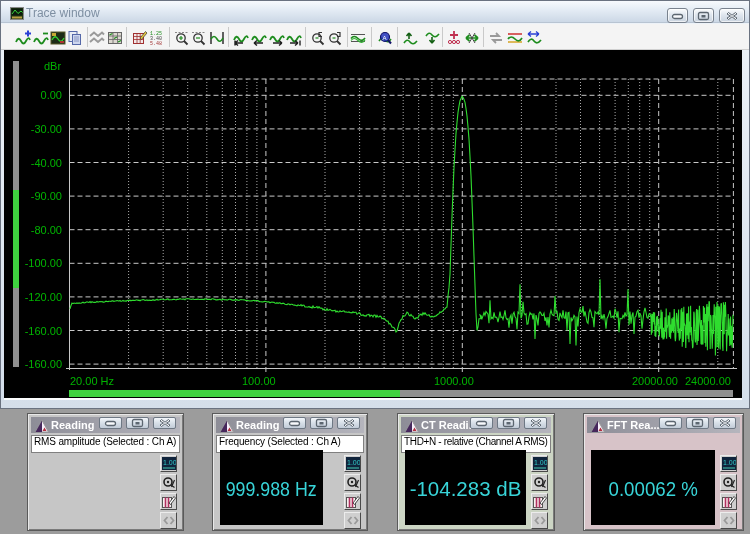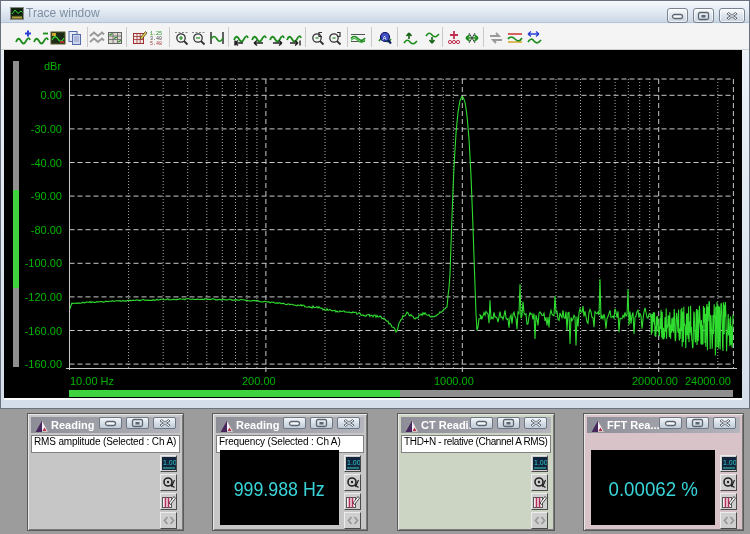--- a/index.html
+++ b/index.html
@@ -267,22 +267,22 @@
 <div id="dbr">dBr</div>
 <div class="ylab" style="top:88px">0.00</div>
 <div class="ylab" style="top:122px">-30.00</div>
 <div class="ylab" style="top:156px">-40.00</div>
 <div class="ylab" style="top:189px">-90.00</div>
 <div class="ylab" style="top:223px">-80.00</div>
 <div class="ylab" style="top:256px">-100.00</div>
 <div class="ylab" style="top:290px">-120.00</div>
 <div class="ylab" style="top:324px">-160.00</div>
 <div class="ylab" style="top:357px">-160.00</div>
-<div class="xlab" style="left:69px">10.00 Hz</div>
-<div class="xlab" style="left:241px">200.00</div>
+<div class="xlab" style="left:69px">20.00 Hz</div>
+<div class="xlab" style="left:241px">100.00</div>
 <div class="xlab" style="left:433px">1000.00</div>
 <div class="xlab" style="left:631px">20000.00</div>
 <div class="xlab" style="left:684px">24000.00</div>
 </div>
 <div class="rwin" style="left:27px;width:157px;background:#c6c6c6">
       <div class="rtitle">
         <span class="ico"><svg width="14" height="13" viewBox="0 0 14 13">
             <path d="M7 0.5 L13.5 12 L0.5 12 Z" fill="#f6f0fa" stroke="#999"></path>
             <path d="M7 0.5 L7 12 L0.5 12 Z" fill="#46285c"></path>
             <path d="M9.5 7.5 l2 3.5 h-4 Z" fill="#b03040"></path>
@@ -354,21 +354,21 @@
           <rect x="1.5" y="1.5" width="10" height="7" rx="1.5" fill="none" stroke="#5c6670" stroke-width="1.3"></rect>
           <rect x="4.5" y="4" width="4" height="2.5" fill="#5c6670"></rect>
         </svg>
       </div>
       <div class="rcap" style="left:124px;width:23px">
         <svg width="12" height="10" viewBox="0 0 12 10">
           <path d="M2.5 1.5 L6 4.2 9.5 1.5 11 3 7.5 5 11 7 9.5 8.5 6 5.8 2.5 8.5 1 7 4.5 5 1 3 Z" fill="#f8fafc" stroke="#5c6670" stroke-width="1"></path>
         </svg>
       </div>
       <div class="rlabel">Frequency (Selected : Ch A)</div>
-      <div class="rdisp" style="width:119px"><span style="font-size:20px;transform:scaleX(.89)">999.988 Hz</span></div>
+      <div class="rdisp" style="width:103px"><span style="font-size:20px;transform:scaleX(.89)">999.988 Hz</span></div>
       <div class="rbtns" style="left:131px">
         <div class="rbtn" style="top:0px">
           <svg width="14" height="13">
             <rect x="0" y="0" width="14" height="13" fill="#10243c"></rect>
             <text x="1" y="8" font-size="7" fill="#30c8c8" font-family="Liberation Sans">1.00</text>
             <rect x="1" y="10" width="12" height="2" fill="#2a7878"></rect>
           </svg>
         </div>
         <div class="rbtn" style="top:19px">
           <svg width="14" height="13">
@@ -410,20 +410,21 @@
           <rect x="1.5" y="1.5" width="10" height="7" rx="1.5" fill="none" stroke="#5c6670" stroke-width="1.3"></rect>
           <rect x="4.5" y="4" width="4" height="2.5" fill="#5c6670"></rect>
         </svg>
       </div>
       <div class="rcap" style="left:126px;width:23px">
         <svg width="12" height="10" viewBox="0 0 12 10">
           <path d="M2.5 1.5 L6 4.2 9.5 1.5 11 3 7.5 5 11 7 9.5 8.5 6 5.8 2.5 8.5 1 7 4.5 5 1 3 Z" fill="#f8fafc" stroke="#5c6670" stroke-width="1"></path>
         </svg>
       </div>
       <div class="rlabel" style="letter-spacing:-0.35px">THD+N - relative (Channel A RMS)</div>
+      <div class="rdisp" style="width:121px"><span style="font-size:20.5px">-104.283 dB</span></div>
       <div class="rbtns" style="left:133px">
         <div class="rbtn" style="top:0px">
           <svg width="14" height="13">
             <rect x="0" y="0" width="14" height="13" fill="#10243c"></rect>
             <text x="1" y="8" font-size="7" fill="#30c8c8" font-family="Liberation Sans">1.00</text>
             <rect x="1" y="10" width="12" height="2" fill="#2a7878"></rect>
           </svg>
         </div>
         <div class="rbtn" style="top:19px">
           <svg width="14" height="13">

